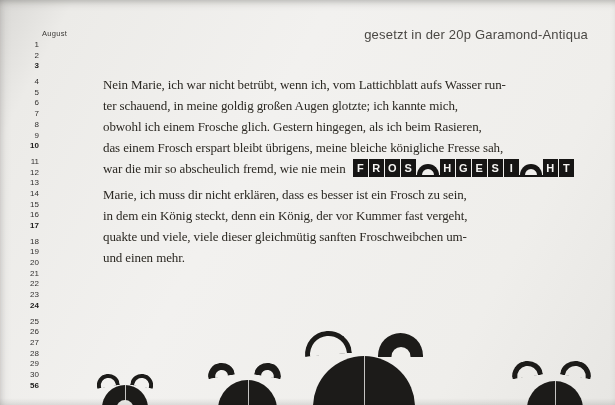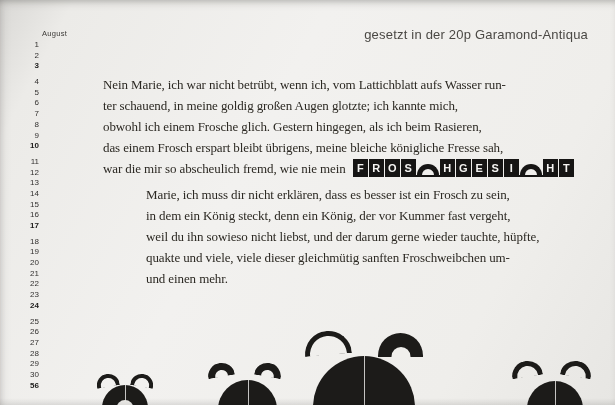--- a/index.html
+++ b/index.html
@@ -23,21 +23,21 @@
   
   .calendar{position:absolute;left:22px;top:40px;width:17px;text-align:right;
     font-family:"Liberation Sans",sans-serif;font-size:8px;color:#333130;}
   .week{margin-bottom:5px;}
   .day{height:10.7px;line-height:10.7px;}
   .day.bold{font-weight:700;color:#1d1c1b;}
   
   .textblock{position:absolute;left:103px;top:74px;width:500px;
     font-size:13px;line-height:21px;color:#2b2822;letter-spacing:-0.1px;}
   .tline{white-space:nowrap;}
-  .para2{margin-top:5px;margin-left:43px;}
+  .para2{margin-top:5px;}
   .line5{display:flex;align-items:center;white-space:nowrap;}
   .line5 .l5text{line-height:21px;}
   
   .logo{display:inline-flex;align-items:flex-end;margin-left:7px;margin-bottom:1px;height:18px;}
   .tile{width:15px;height:18px;margin-right:1px;background:#161514;color:#f5f4f2;
     font-family:"Liberation Sans",sans-serif;font-weight:700;font-size:11px;
     display:flex;align-items:center;justify-content:center;}
   .archcell{position:relative;width:22px;height:18px;margin-right:1px;}
   .archcell .arc{position:absolute;left:0;bottom:0;width:22px;height:13px;
     border:5px solid #161514;border-bottom:none;border-radius:11px 11px 0 0;box-sizing:border-box;}
@@ -155,21 +155,20 @@
             <span class="arc"></span>
             <span class="bar"></span>
           </span>
           <span class="tile">H</span>
           <span class="tile">T</span>
         </span>
     </div>
     <div class="para2" id="para2">
         <div class="tline">Marie, ich muss dir nicht erklären, dass es besser ist ein Frosch zu sein,</div>
         <div class="tline">in dem ein König steckt, denn ein König, der vor Kummer fast vergeht,</div>
-        <div class="tline">weil du ihn sowieso nicht liebst, und der darum gerne wieder tauchte, hüpfte,</div>
         <div class="tline">quakte und viele, viele dieser gleichmütig sanften Froschweibchen um-</div>
         <div class="tline">und einen mehr.</div>
       </div>
   </div>
 
   <div>
 
     <div class="frogpart arceye f1-eye-l"></div>
     <div class="frogpart arceye f1-eye-r"></div>
     <div class="frogpart dome f1-dome">

